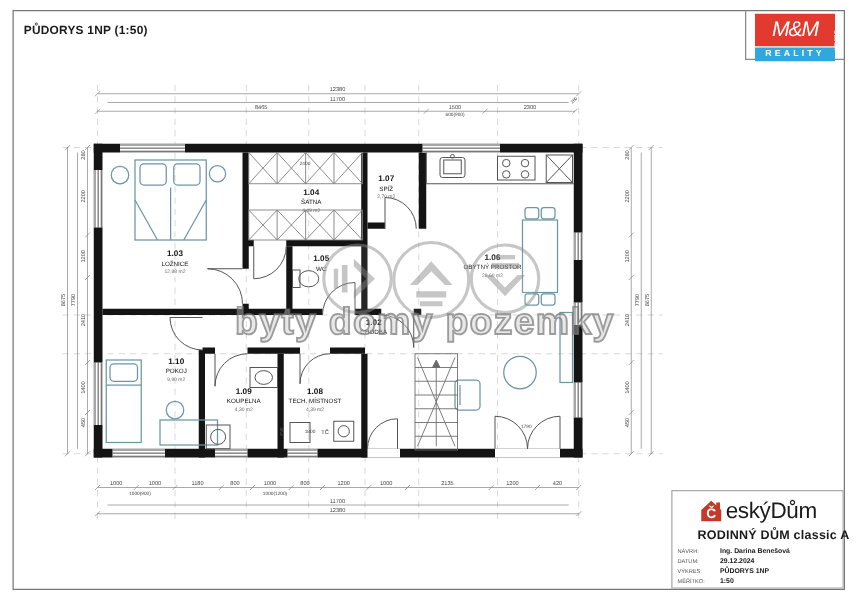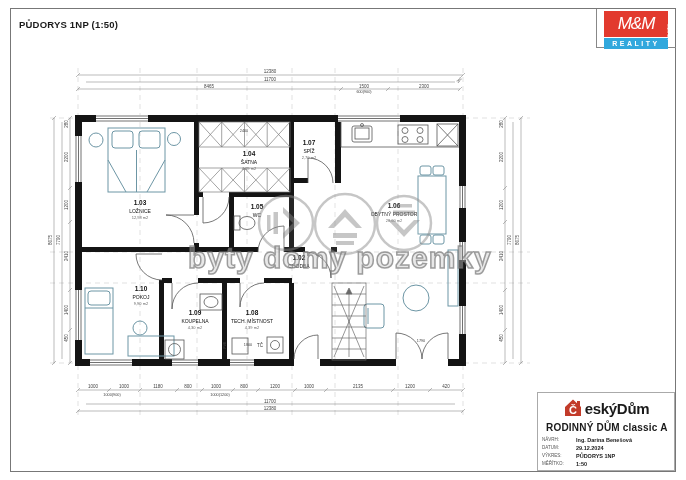--- a/index.html
+++ b/index.html
@@ -17,22 +17,22 @@
   .mm-blue{background:#31a8dd;height:11px;margin-top:1px;display:flex;align-items:center;justify-content:center;}
   .mm-blue span{color:#fff;font-weight:bold;font-size:7px;letter-spacing:2.5px;}
   
   .wm-text{position:absolute;left:188px;top:241px;width:352px;
            font-size:30px;font-weight:800;letter-spacing:1px;white-space:nowrap;
            color:rgba(200,200,200,0.42);-webkit-text-stroke:1.5px rgba(115,115,115,0.68);
            pointer-events:none;}
   
   .tb{position:absolute;left:537px;top:392px;width:136px;height:77px;border:1px solid #aaa;background:#fff;}
   .tb-logo{display:flex;align-items:center;justify-content:center;margin-top:5px;gap:2px;}
-  .tb-logo .rest{font-size:15px;font-weight:bold;letter-spacing:-.3px;}
-  .tb-proj{margin:4px 0 3px 8px;font-size:10px;font-weight:bold;letter-spacing:.2px;white-space:nowrap;}
+  .tb-logo .rest{font-size:18px;font-weight:normal;letter-spacing:-.3px;}
+  .tb-proj{margin:4px 0 3px 20px;font-size:10px;font-weight:bold;letter-spacing:.2px;white-space:nowrap;}
   .tb-row{display:flex;margin-left:4px;line-height:8px;}
   .tb-row .lb{width:34px;font-size:4.5px;color:#555;}
   .tb-row .vl{font-size:5.5px;font-weight:bold;}
   svg text{font-family:"Liberation Sans",sans-serif;}
 </style>
 </head>
 <body>
 
 <div class="sheet">
   <div class="frame"></div>

